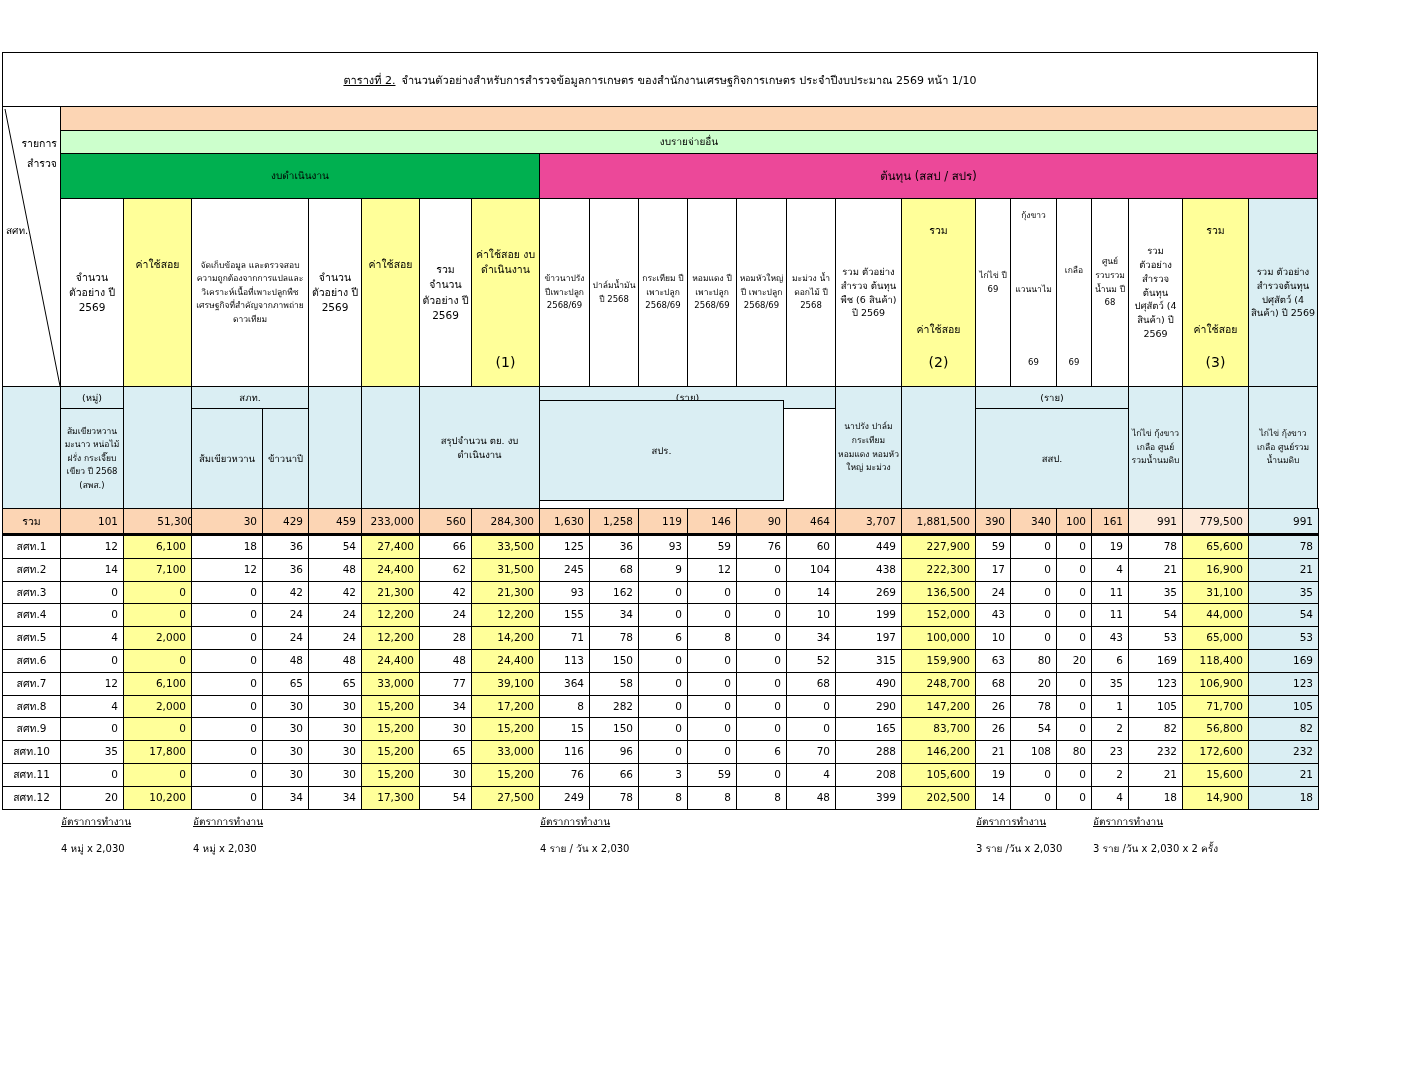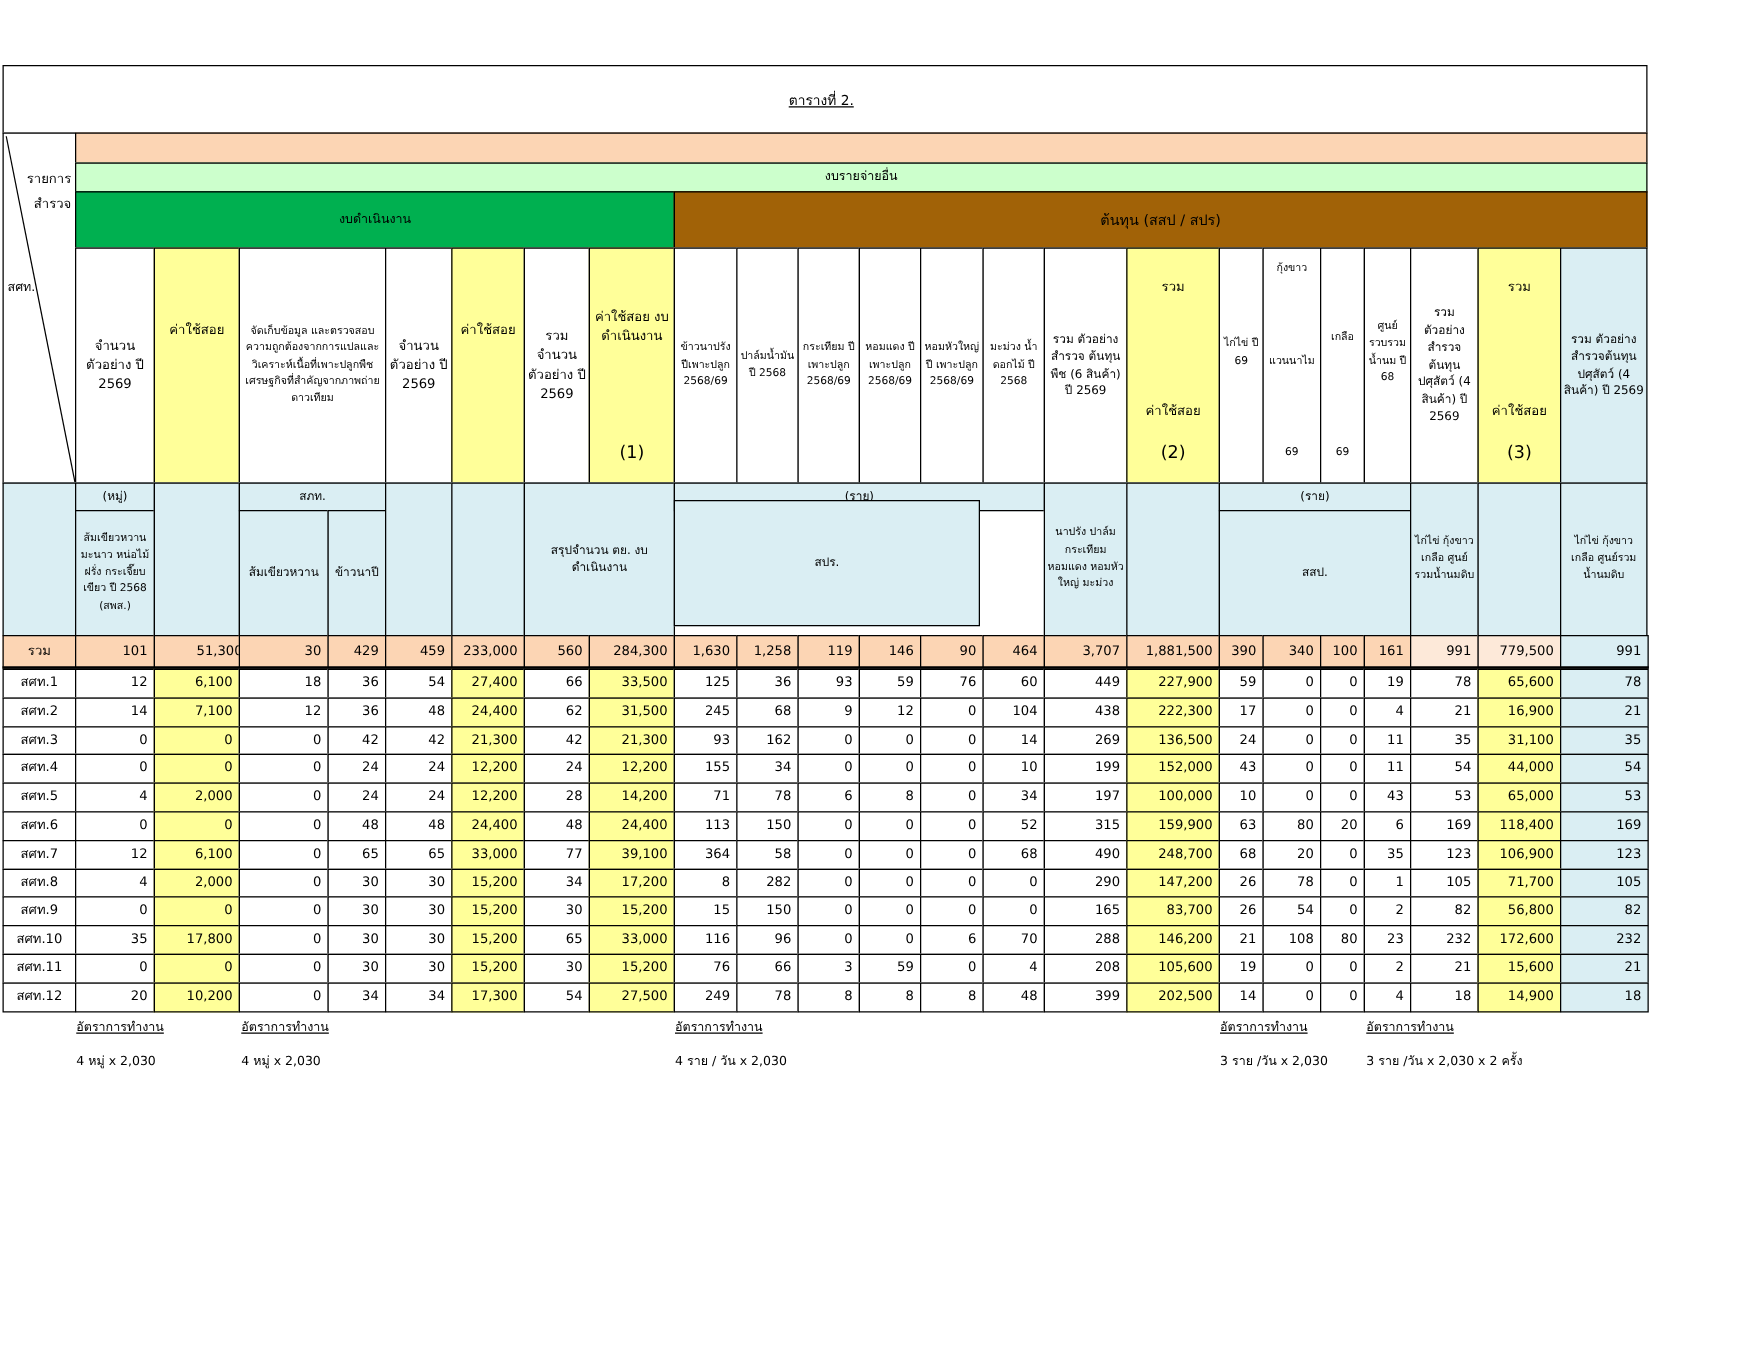--- a/index.html
+++ b/index.html
@@ -9,34 +9,35 @@
   .lbl{justify-content:center;font-size:10.5px;}
   .tiny{font-size:8.5px;line-height:1.6;}
   .small{font-size:9.5px;}
   .big{font-size:11.5px;}
   .white{background:#ffffff;}
   .yellow{background:#ffff99;}
   .peach{background:#fcd5b4;}
   .peachlt{background:#fde9d9;}
   .lightgreen{background:#ccffcc;}
   .green{background:#00b050;}
-  .pink{background:#a16207;}
+  .pink{background:#ec4899;}
   .blue{background:#daeef3;}
   .title{position:absolute;left:2px;top:52px;width:1316px;height:55px;box-sizing:border-box;border:1px solid #000;display:flex;align-items:center;justify-content:center;font-size:11px;}
   .title u{margin-right:6px;}
   .top{align-items:flex-start;padding-top:4px;}
   .col{flex-direction:column;}
   .note{position:absolute;font-size:10px;}
   .note u{display:block;margin-bottom:12px;}
 </style>
 </head>
 <body>
 
 <div class="title">
   <u>ตารางที่ 2.</u>
+  <span>จำนวนตัวอย่างสำหรับการสำรวจข้อมูลการเกษตร ของสำนักงานเศรษฐกิจการเกษตร ประจำปีงบประมาณ  2569  หน้า 1/10</span>
 </div>
 
 <div class="c white" style="left:2px;top:106px;width:59px;height:281px;align-items:flex-start;justify-content:flex-start;padding:0;">
   <svg width="59" height="281" style="position:absolute;left:0;top:0;">
       <line x1="2" y1="2" x2="57" y2="279" stroke="#000" stroke-width="1"></line>
     </svg>
   <span style="position:absolute;right:3px;top:29px;font-size:10.5px;">รายการ</span>
   <span style="position:absolute;right:3px;top:49px;font-size:10.5px;">สำรวจ</span>
   <span style="position:absolute;left:3px;top:117px;font-size:10px;">สศท.</span>
 </div>

